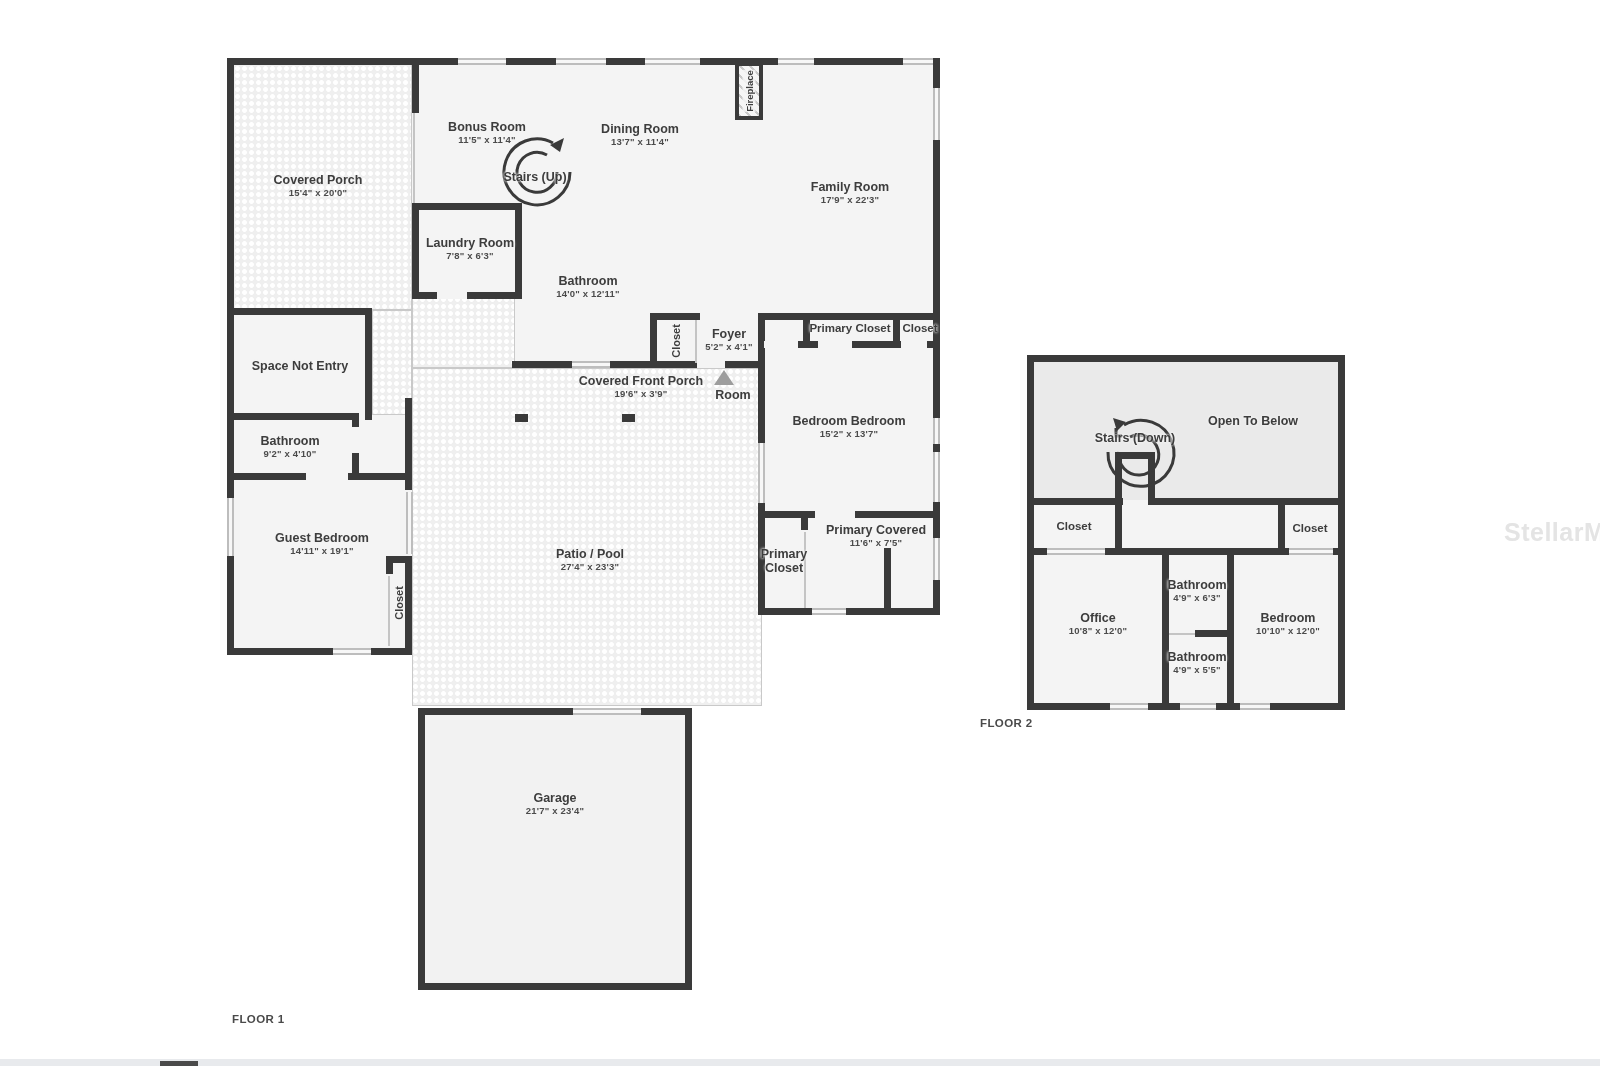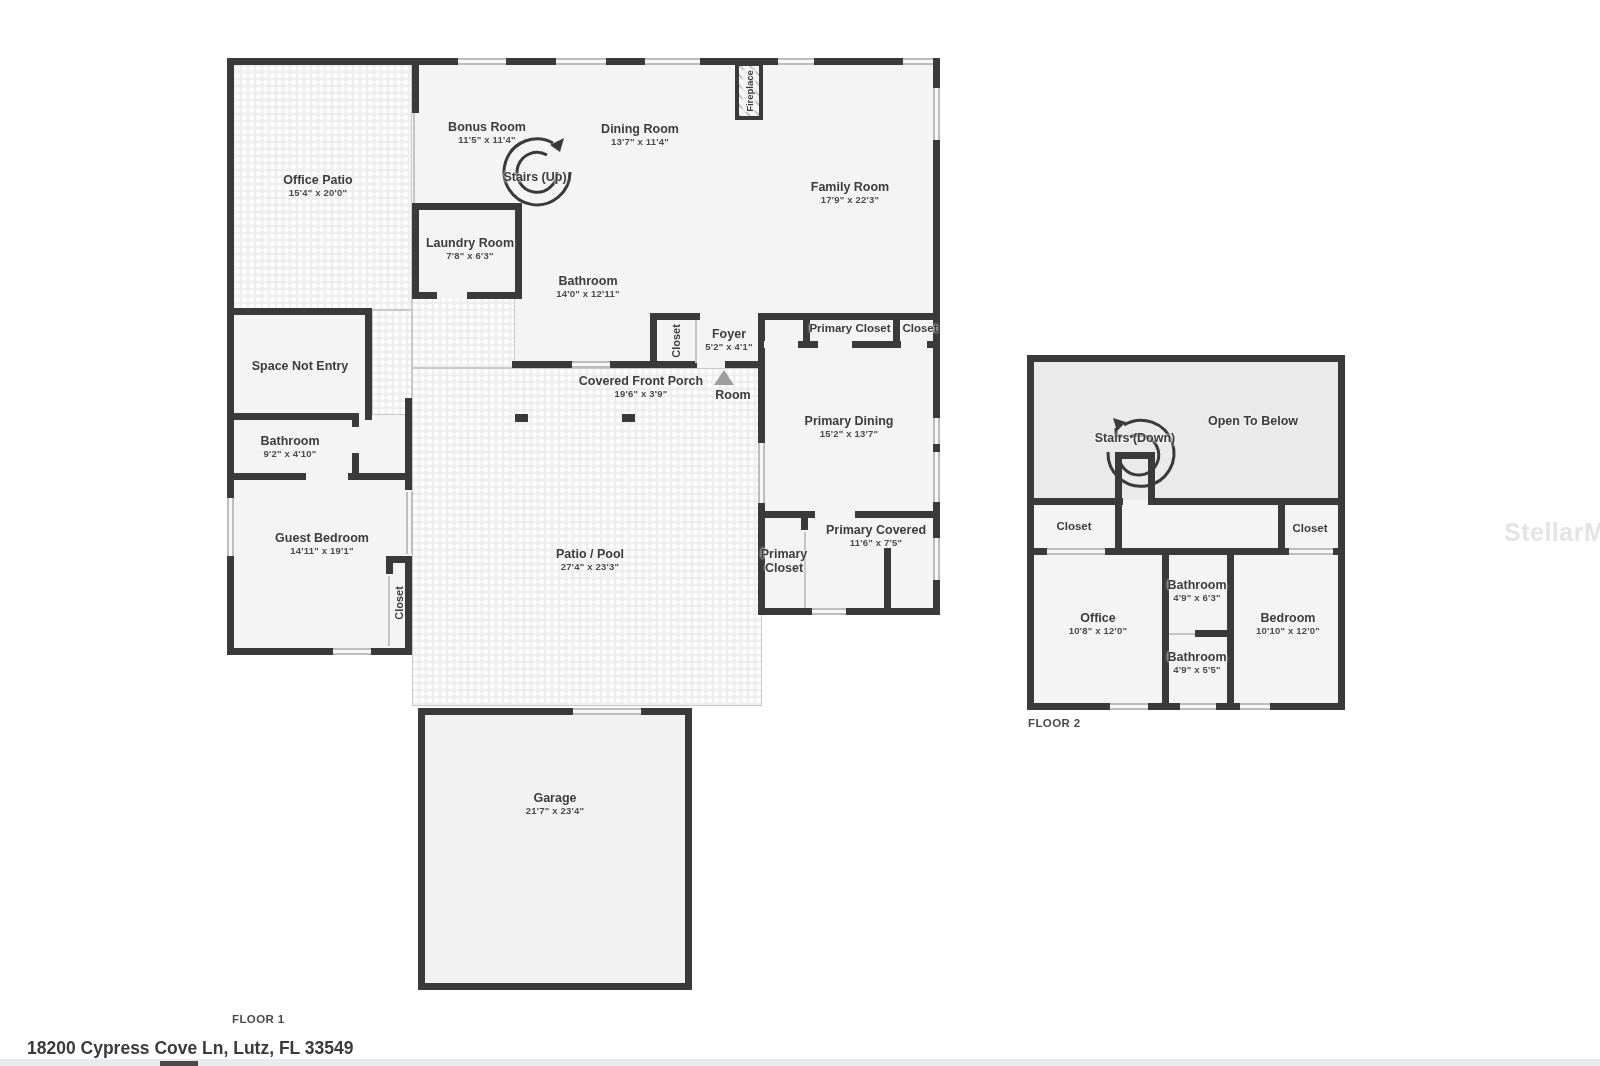--- a/index.html
+++ b/index.html
@@ -141,21 +141,21 @@
         <path d="M58 13 A33 33 0 1 0 75 42"></path>
         <path d="M52 25 A20 20 0 1 0 62 42"></path>
       </g>
       <path d="M55 15 l14 -7 l-4 14 z" fill="#3a3a3a"></path>
     </svg>
   </div>
 
   <div class="entry-tri" style="left:714px;top:370px"></div>
 
   <div class="lbl" style="left:318px;top:186px">
-    <div class="nm">Office Patio</div>
+    <div class="nm">Covered Porch</div>
     <div class="dm">15'4" x 20'0"</div>
   </div>
   <div class="lbl" style="left:487px;top:133px">
     <div class="nm">Bonus Room</div>
     <div class="dm">11'5" x 11'4"</div>
   </div>
   <div class="lbl" style="left:640px;top:135px">
     <div class="nm">Dining Room</div>
     <div class="dm">13'7" x 11'4"</div>
   </div>
@@ -186,21 +186,21 @@
   <div class="lbl" style="left:733px;top:395px">
     <div class="nm">Room</div>
   </div>
   <div class="lbl small" style="left:850px;top:328px">
     <div class="nm">Primary Closet</div>
   </div>
   <div class="lbl small" style="left:920px;top:328px">
     <div class="nm">Closet</div>
   </div>
   <div class="lbl" style="left:849px;top:427px">
-    <div class="nm">Primary Dining</div>
+    <div class="nm">Bedroom Bedroom</div>
     <div class="dm">15'2" x 13'7"</div>
   </div>
   <div class="lbl" style="left:876px;top:536px">
     <div class="nm">Primary Covered</div>
     <div class="dm">11'6" x 7'5"</div>
   </div>
   <div class="lbl wrap" style="left:784px;top:561px">
     <div class="nm">Primary Closet</div>
   </div>
   <div class="lbl" style="left:300px;top:366px">
@@ -283,20 +283,19 @@
   </div>
   <div class="lbl" style="left:1197px;top:663px">
     <div class="nm">Bathroom</div>
     <div class="dm">4'9" x 5'5"</div>
   </div>
   <div class="lbl" style="left:1288px;top:624px">
     <div class="nm">Bedroom</div>
     <div class="dm">10'10" x 12'0"</div>
   </div>
 
-  <div class="floor-tag" style="left:1028px;top:717px">FLOOR 2</div>
-
-  <div class="address">18200 Cypress Cove Ln, Lutz, FL 33549</div>
+  <div class="floor-tag" style="left:980px;top:717px">FLOOR 2</div>
+
   <div class="watermark">StellarMLS</div>
   <div class="bottom-strip"></div>
   <div class="thumb-sliver"></div>
 
 </div>
 
 </body></html>

